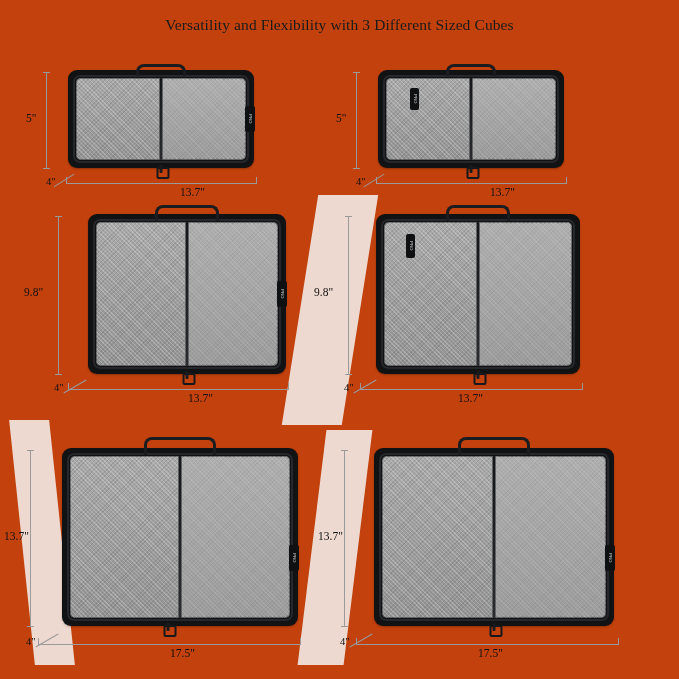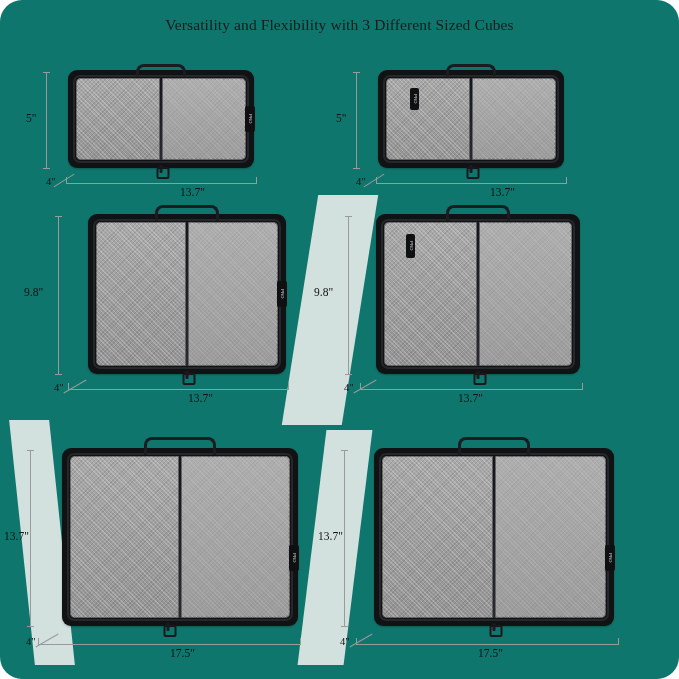--- a/index.html
+++ b/index.html
@@ -13,22 +13,21 @@
     font-family: "Liberation Sans", sans-serif;
     color: #1a1a1a;
     overflow: hidden;
     position: relative;
   }
 
   #stage {
     position: relative;
     width: 679px;
     height: 679px;
-    background: #0f766e;
-    border-radius: 22px;
+    background: #c2410c;
   }
 
   
   .title {
     position: absolute;
     top: 16px;
     left: 0;
     width: 679px;
     text-align: center;
     font-size: 15.5px;

